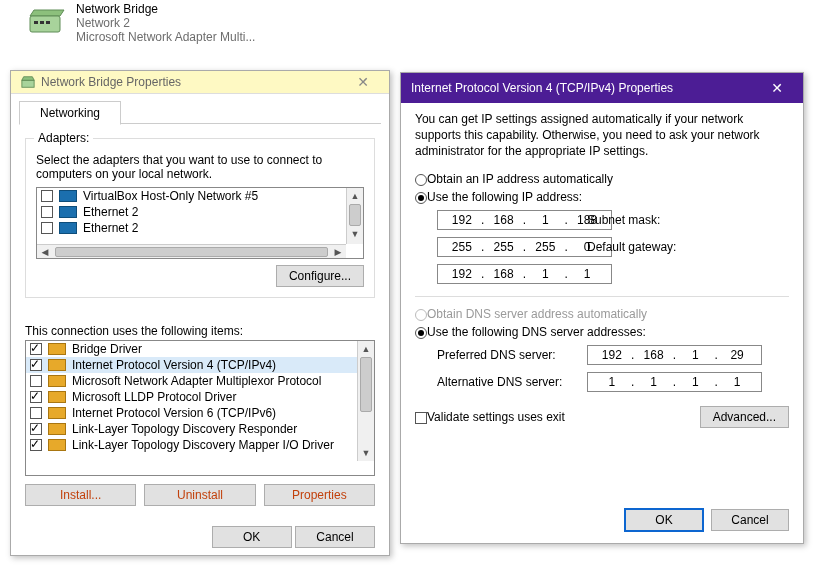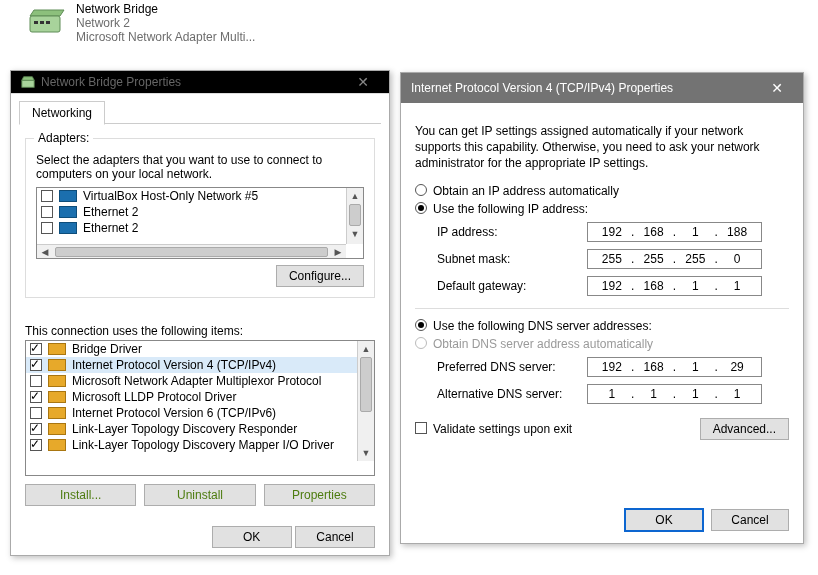--- a/index.html
+++ b/index.html
@@ -28,32 +28,32 @@
     border: 1px solid #aaa;
     box-shadow: 2px 2px 6px rgba(0,0,0,.25);
     display:flex; flex-direction:column;
   }
   .dlg-left { top: 70px; left: 10px; width: 380px; height: 486px; }
   .dlg-right{ top: 72px; left: 400px; width: 404px; height: 472px; }
   .titlebar {
     height: 30px; display:flex; align-items:center; justify-content:space-between;
     padding: 0 8px 0 10px; font-size:12px;
   }
-  .titlebar.inactive { background:#000000; color:#666; border-bottom:1px solid #ddd;}
-  .titlebar.active   { background:#737373; color:#fff; }
+  .titlebar.inactive { background:#fef9c3; color:#666; border-bottom:1px solid #ddd;}
+  .titlebar.active   { background:#4c1d95; color:#fff; }
   .titlebar .x {
     width:36px; height:22px; display:flex; align-items:center; justify-content:center;
     font-size:14px; cursor:pointer;
   }
   .titlebar.inactive .x { color:#888; }
   .titlebar.active .x { color:#fff; }
   .tabstrip { padding: 6px 8px 0 8px; }
   .tab {
     display:inline-block; border:1px solid #ccc; border-bottom:1px solid #fff;
-    background:#fff; padding:4px 12px; font-size:12px; position:relative; top:1px;
+    background:#fff; padding:4px 20px; font-size:12px; position:relative; top:1px;
     cursor:pointer;
   }
   .tabline { border-bottom:1px solid #ccc; margin-top:-1px;}
   .pane { padding: 8px 14px 10px 14px; flex:1; display:flex; flex-direction:column; }
   
   .group { border:1px solid #ddd; margin-top:6px; padding:10px 10px 10px 10px; position:relative;}
   .group > .legend { position:absolute; top:-8px; left:8px; background:#fff; padding:0 4px; color:#000; }
   .hint { margin:4px 0 6px 0; }
   
   .listbox {
@@ -70,35 +70,35 @@
   .arrow { height:16px; display:flex; align-items:center; justify-content:center; color:#555; font-size:9px; cursor:pointer;}
   .thumb { margin:0 2px; background:#cdcdcd; border:1px solid #aaa; border-radius:2px;}
   .hscroll { position:absolute; left:0; right:17px; bottom:0; height:14px; background:#f0f0f0; border-top:1px solid #ccc; display:flex; align-items:center;}
   .hscroll .arrow{width:16px; height:100%;}
   .hscroll .htrack{flex:1; height:10px; margin:0 2px; background:#cdcdcd; border:1px solid #aaa; border-radius:2px;}
   .btn {
     border:1px solid #adadad; background:#e1e1e1; padding:3px 12px; min-width:86px; cursor:pointer;
     font-family:inherit; font-size:12px; text-align:center;
   }
   .btn.primary{border:1px solid #0d66d0; outline:1px solid #0d66d0;}
-  .btn.disabled{color:#4d7c0f; cursor:default;}
+  .btn.disabled{color:#c2410c; cursor:default;}
   .rowbtns { display:flex; justify-content:flex-end; gap:6px; margin-top:6px;}
   .section-label{margin-top:26px;}
   
   .itemsbox { border:1px solid #888; height:136px; position:relative; margin-top:2px;}
   .itemsbox .rows{position:absolute; inset:0 17px 0 0; overflow:hidden;}
   .itemsbox .row{padding:1px 4px;}
   .itemsbox .row.sel{background:#d9eaf9;}
   .btnrow3{display:flex; gap:8px; margin-top:8px;}
   .btnrow3 .btn{flex:1; min-width:0;}
   .footer { text-align:right; padding:10px 14px 12px; }
   .footer .btn{min-width:80px;}
   
-  .pane-right p { margin-bottom:10px; line-height:1.35;margin-top:12px;}
-  .radio { display:flex; align-items:flex-start; gap:6px; margin:2px 0; cursor:pointer;}
+  .pane-right p { margin-bottom:10px; line-height:1.35;}
+  .radio { display:flex; align-items:flex-end; margin:2px 0; cursor:pointer;}
   .radio .dot{width:12px;height:12px;border:1px solid #555;border-radius:50%; position:relative;}
   .radio.sel .dot::after{content:"";position:absolute;inset:2px;background:#000;border-radius:50%;}
   .radio.disabled{color:#9a9a9a; cursor:default;}
   .radio.disabled .dot{border-color:#bbb;}
   .fields { margin:4px 0 8px 22px; display:grid; grid-template-columns: 150px 1fr; row-gap:7px; align-items:center;}
   .ipbox { border:1px solid #888; height:20px; width:175px; display:flex; align-items:center; font-family:inherit; justify-content:space-evenly; padding:0 6px;}
   .ipbox span.oct{width:26px; text-align:center;}
   .ipbox span.dot{width:6px; text-align:center;}
   hr.sline{border:none;border-top:1px solid #ddd; margin:4px 0 8px 0;}
   .rightfoot { display:flex; justify-content:flex-end; gap:8px; padding:10px 14px 12px;}
@@ -249,21 +249,20 @@
 
     <div class="radio">
       <span class="dot"></span>
       <span>Obtain an IP address automatically</span>
     </div>
     <div class="radio sel">
       <span class="dot"></span>
       <span>Use the following IP address:</span>
     </div>
     <div class="fields">
-      <span>IP address:</span>
       <div class="ipbox">
         <span class="oct">192</span>
           <span class="dot">.</span>
         <span class="oct">168</span>
           <span class="dot">.</span>
         <span class="oct">1</span>
           <span class="dot">.</span>
         <span class="oct">188</span>
       </div>
       <span>Subnet mask:</span>
@@ -283,28 +282,28 @@
         <span class="oct">168</span>
           <span class="dot">.</span>
         <span class="oct">1</span>
           <span class="dot">.</span>
         <span class="oct">1</span>
       </div>
     </div>
 
     <hr class="sline">
 
+    <div class="radio disabled">
+      <span class="dot"></span>
+      <span>Obtain DNS server address automatically</span>
+    </div>
     <div class="radio sel">
       <span class="dot"></span>
       <span>Use the following DNS server addresses:</span>
     </div>
-    <div class="radio disabled">
-      <span class="dot"></span>
-      <span>Obtain DNS server address automatically</span>
-    </div>
     <div class="fields">
       <span>Preferred DNS server:</span>
       <div class="ipbox">
         <span class="oct">192</span>
           <span class="dot">.</span>
         <span class="oct">168</span>
           <span class="dot">.</span>
         <span class="oct">1</span>
           <span class="dot">.</span>
         <span class="oct">29</span>
@@ -317,21 +316,21 @@
           <span class="dot">.</span>
         <span class="oct">1</span>
           <span class="dot">.</span>
         <span class="oct">1</span>
       </div>
     </div>
 
     <div style="display:flex; justify-content:space-between; align-items:center; margin-top:6px;">
       <label class="radio" style="cursor:pointer">
         <span class="chk"></span>
-        <span>Validate settings upon exit</span>
+        <span>Validate settings uses exit</span>
       </label>
       <button class="btn">Advanced...</button>
     </div>
   </div>
   <div class="rightfoot">
     <button class="btn primary">OK</button>
     <button class="btn">Cancel</button>
   </div>
 </div>
 

